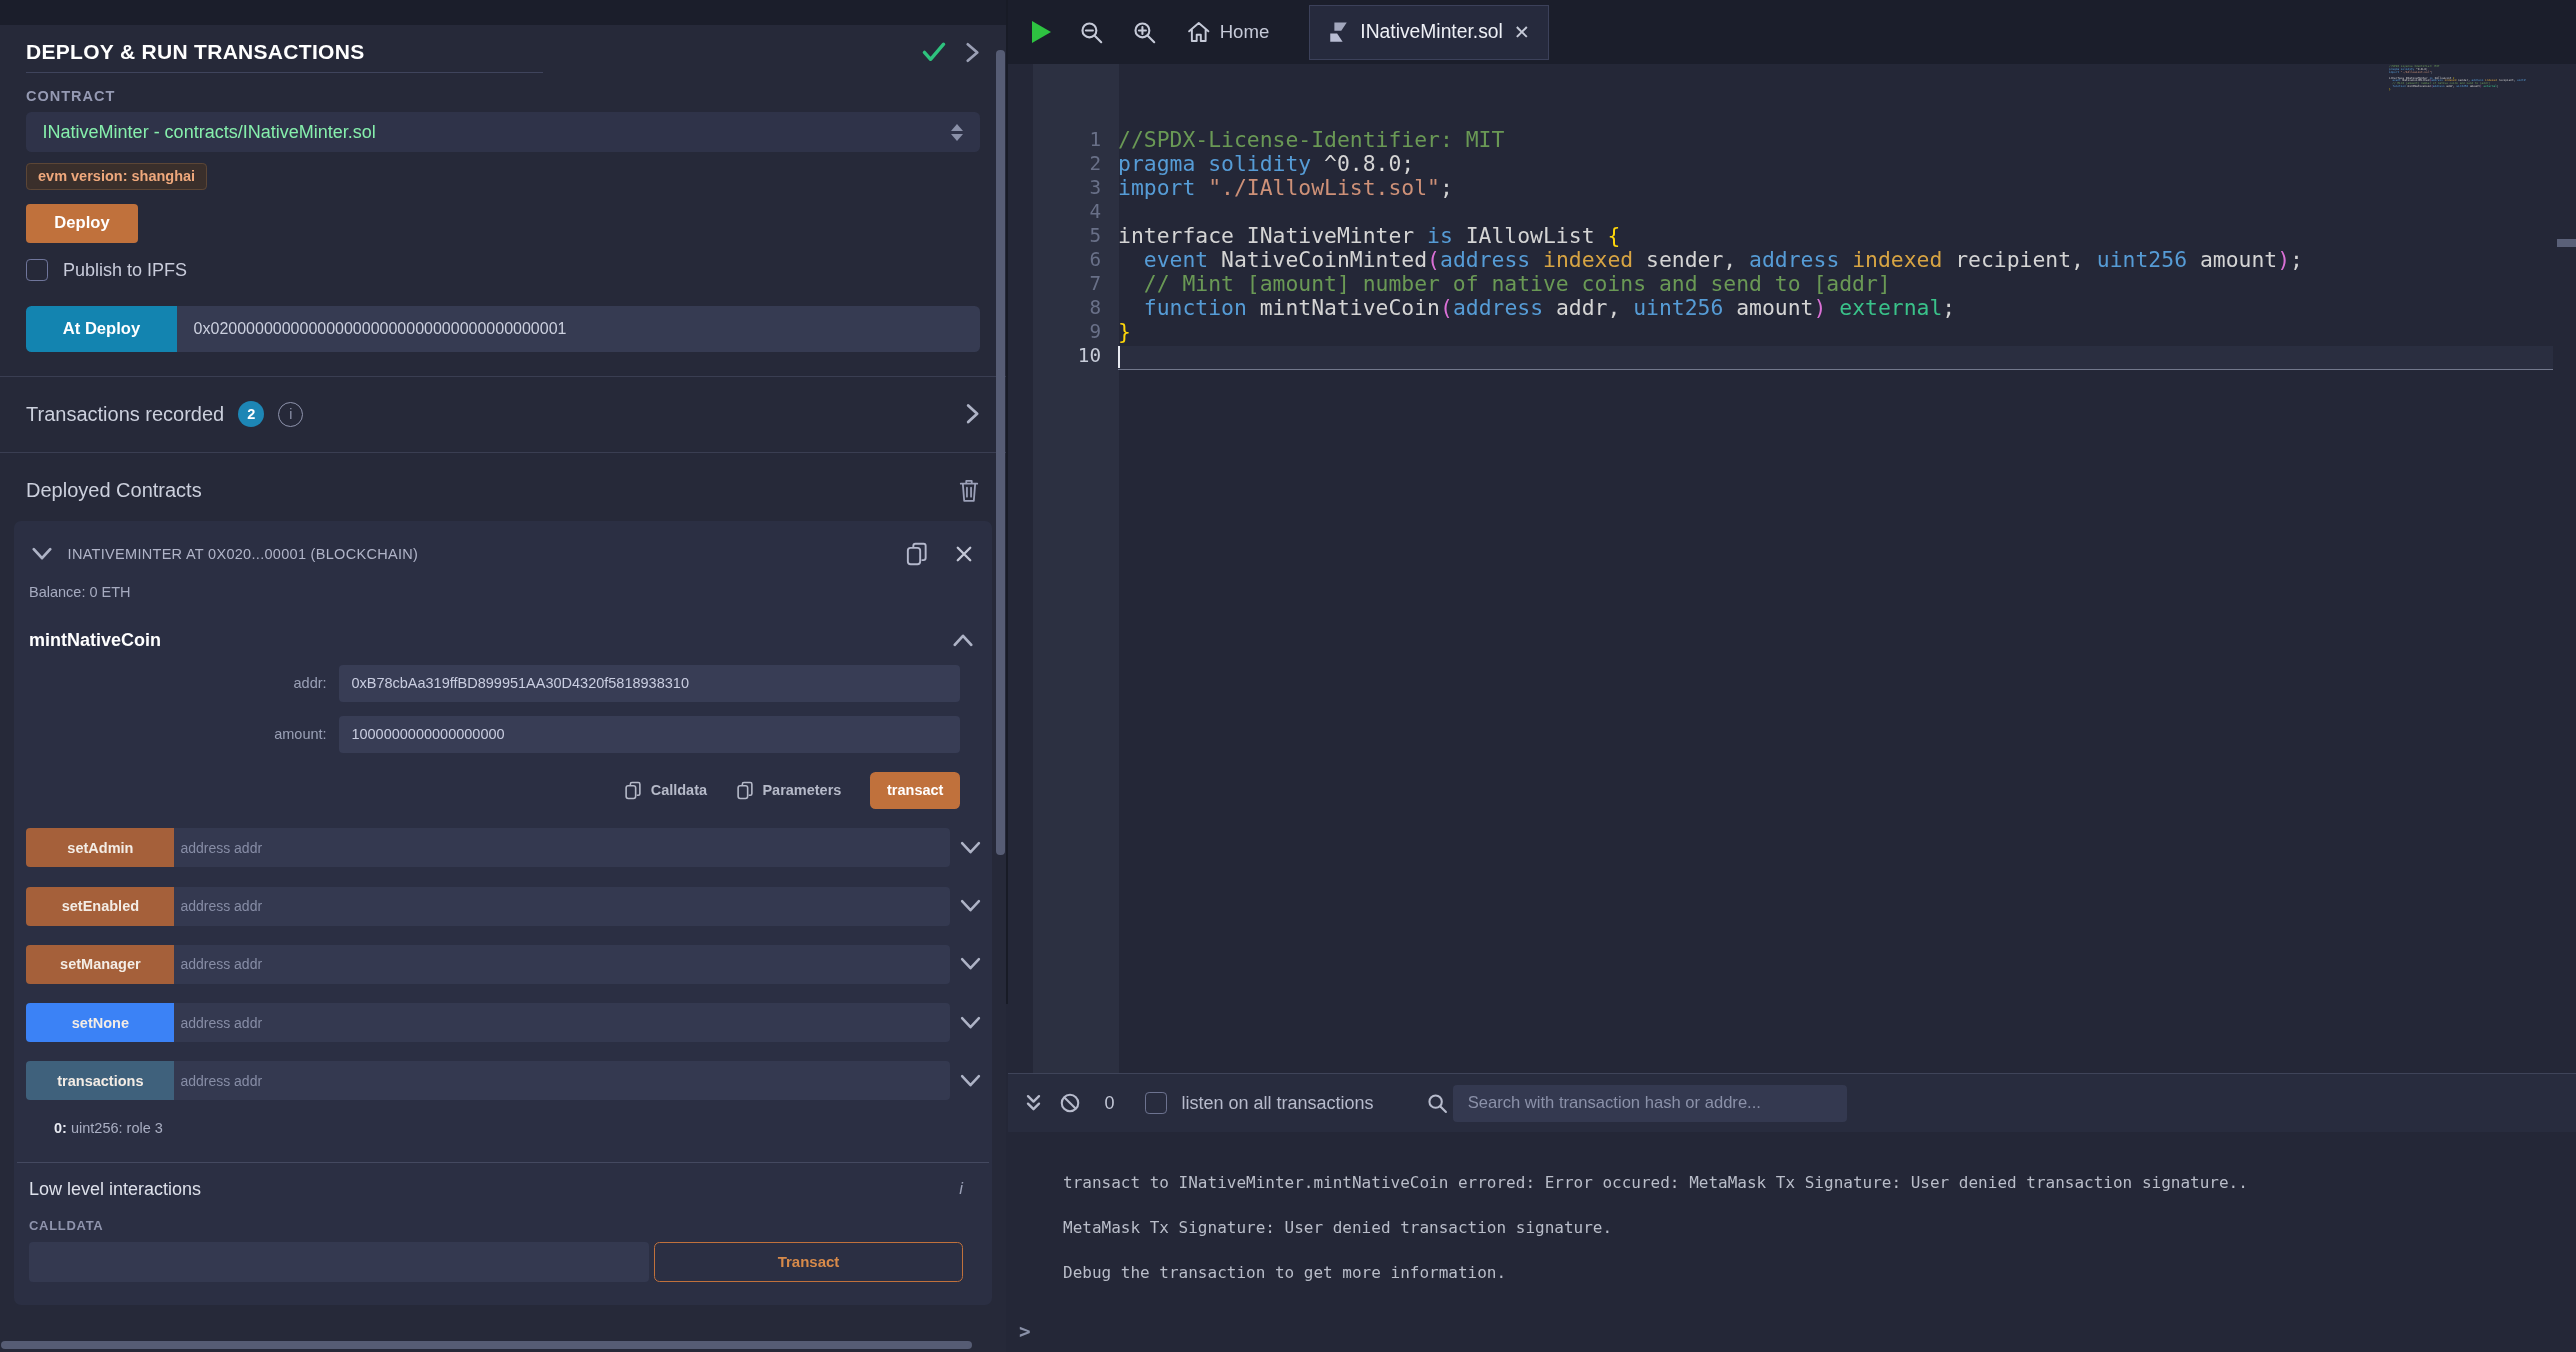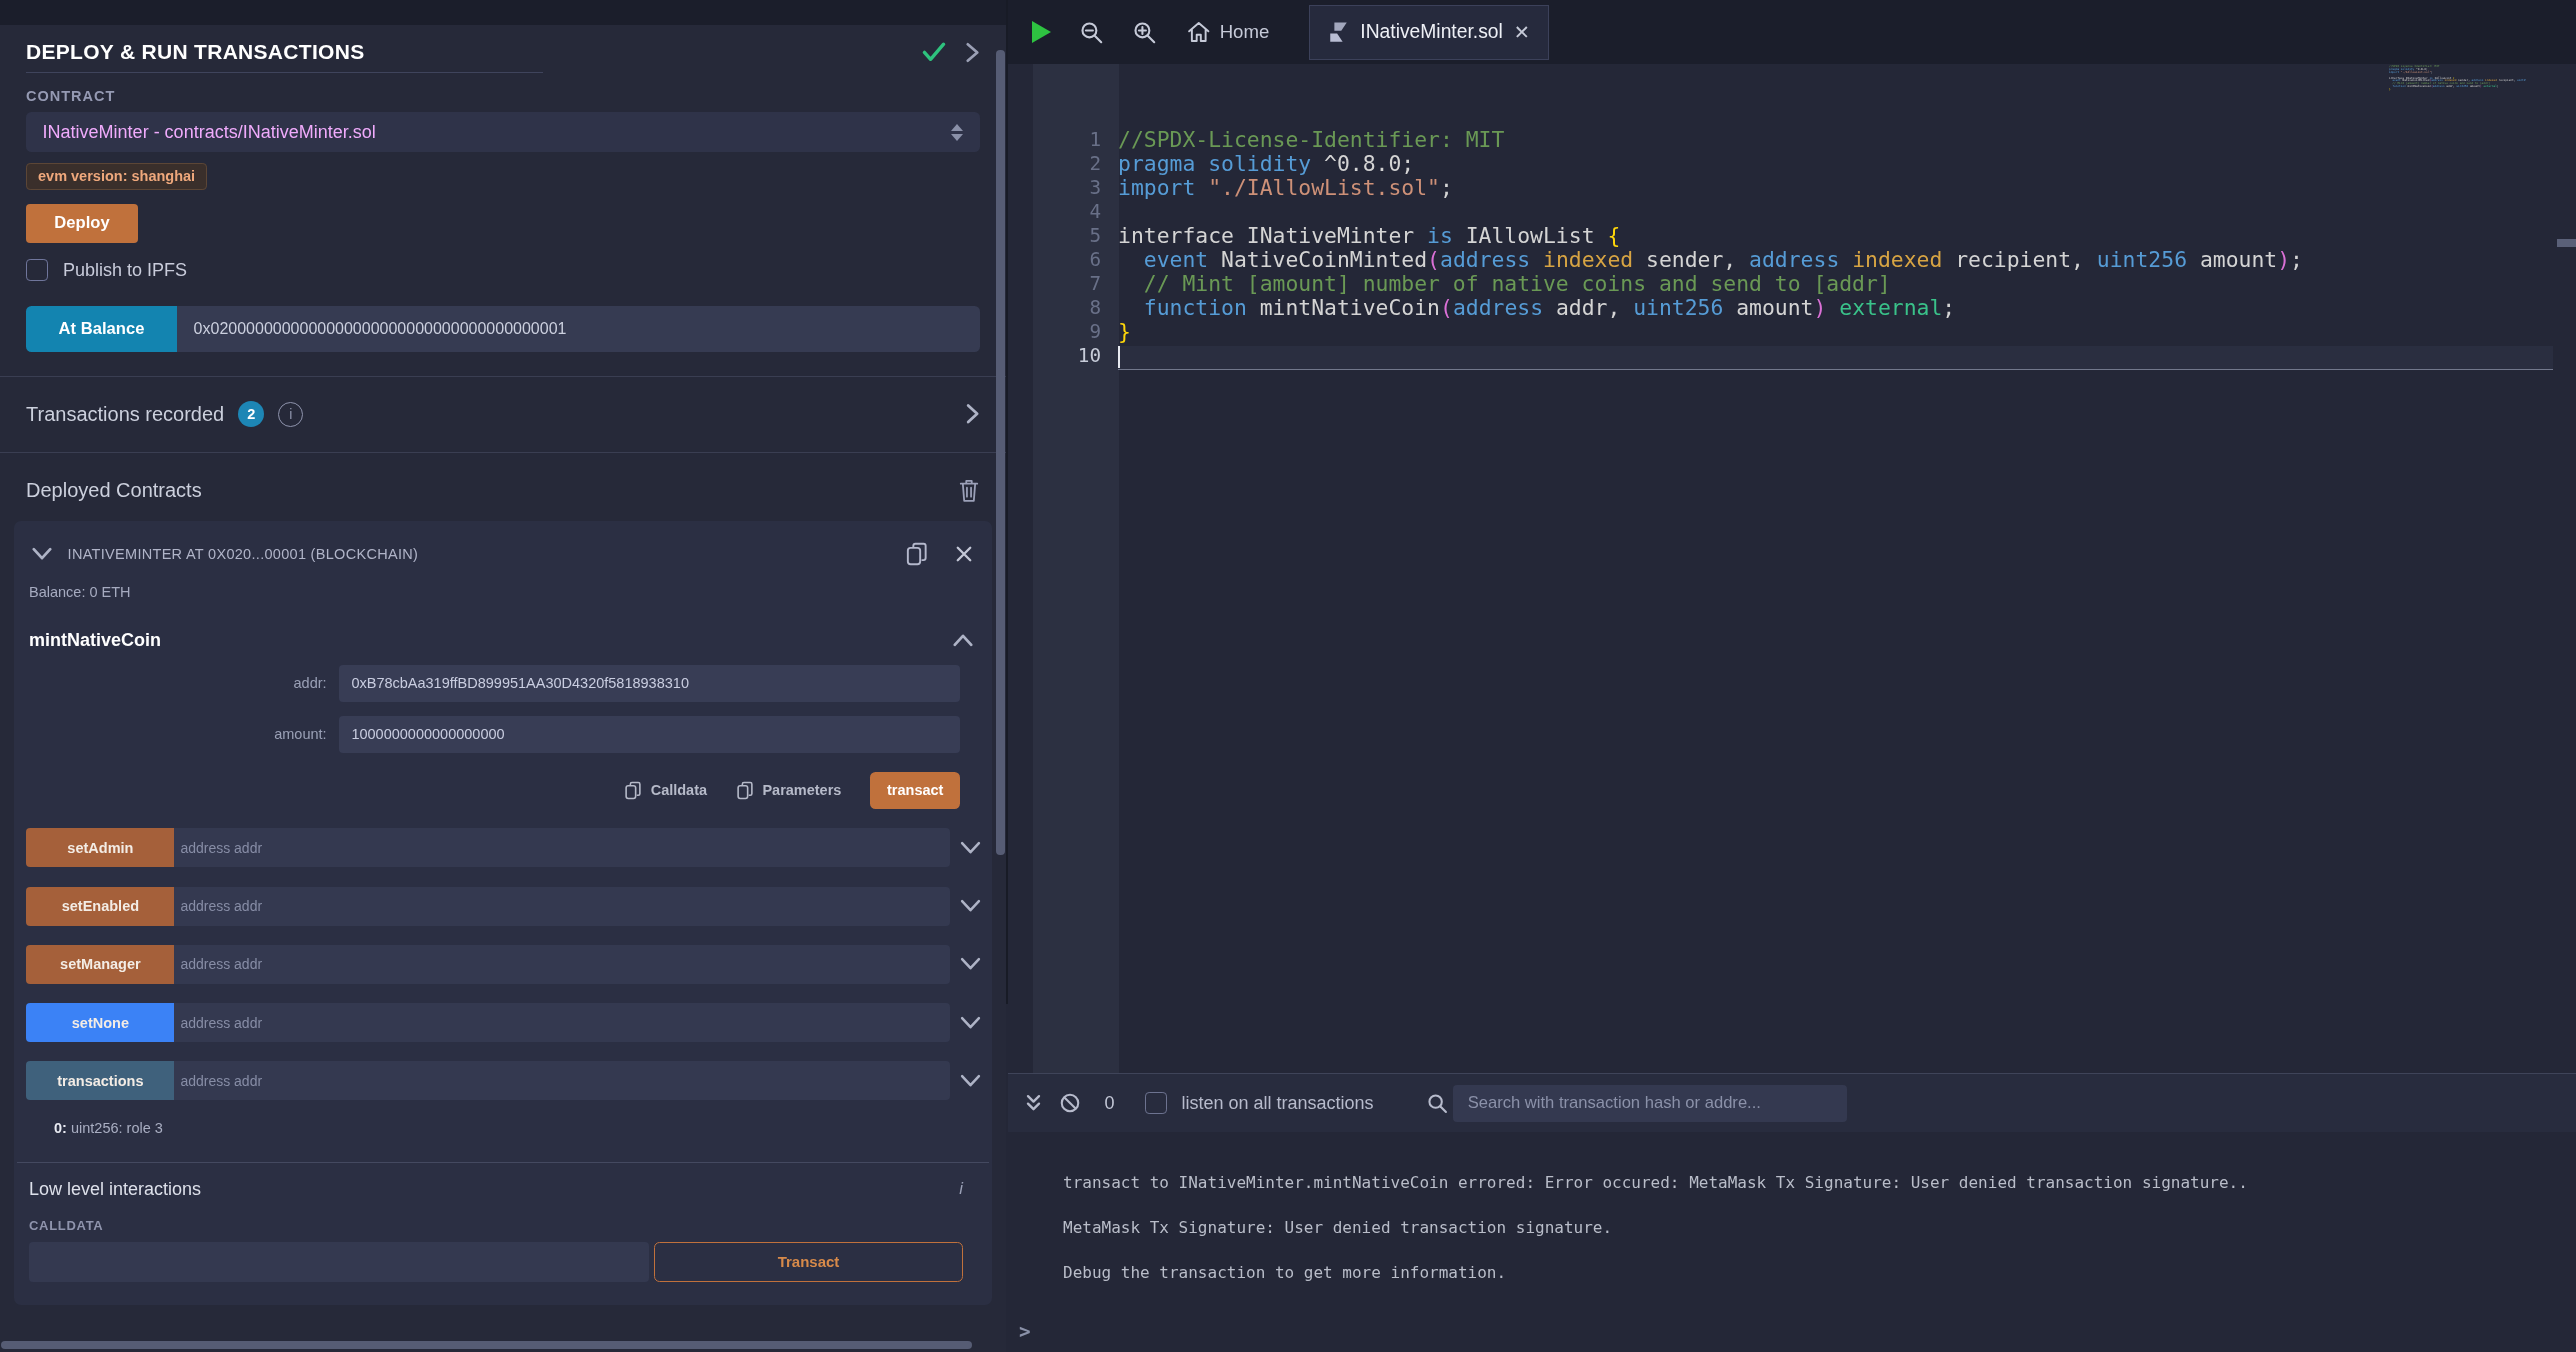--- a/index.html
+++ b/index.html
@@ -9,21 +9,21 @@
 
   
   .left-panel { position:absolute; left:0; top:0; width:1006px; height:1352px; background:#262939; overflow:hidden; }
   .panel-topstrip { height:25px; background:#1b1e2b; }
   .panel-header { display:flex; align-items:center; margin:11px 26px 0 26px; height:32px; }
   .panel-title { font-size:21px; font-weight:bold; color:#ffffff; letter-spacing:0.3px; }
   .panel-header .hicons { margin-left:auto; display:flex; align-items:center; gap:18px; }
   .header-underline { width:517px; border-bottom:1.4px solid #3f445c; margin:4.1px 0 0 26px; }
   .section-label { margin:15px 26px 0 26px; font-size:14.5px; font-weight:bold; color:#959ab3; letter-spacing:1px; }
   .contract-select { display:flex; align-items:center; margin:8.3px 26px 0 26px; height:40px; background:#2f3349; border-radius:5.5px; padding:0 16.6px; cursor:pointer; }
-  .contract-select .sel-text { font-size:18px; color:#f0abfc; }
+  .contract-select .sel-text { font-size:18px; color:#86efac; }
   .spinner { margin-left:auto; display:flex; flex-direction:column; gap:3.5px; }
   .spinner i { width:0; height:0; border-left:6.2px solid transparent; border-right:6.2px solid transparent; }
   .spinner .up { border-bottom:7.6px solid #8a90a8; }
   .spinner .dn { border-top:7.6px solid #8a90a8; }
   .evm-badge { display:inline-block; margin:11px 0 0 26px; padding:4.1px 11px; background:#3a2f2b; border:1.4px solid #5c4636; border-radius:4.1px; font-size:14.5px; font-weight:bold; color:#efa87c; }
   .deploy-btn { display:block; margin:14px 0 0 26px; width:112px; height:39px; background:#c0713c; border:none; border-radius:4px; font-family:inherit; font-size:16.6px; font-weight:600; color:#ffffff; cursor:pointer; }
   .publish-row { display:flex; align-items:center; gap:15px; margin:16.6px 0 0 26px; }
   .checkbox { width:22px; height:22px; border:1.4px solid #70769c; border-radius:4.1px; background:transparent; cursor:pointer; flex:0 0 auto; }
   .publish-row span { font-size:18px; color:#c9ccdb; }
   .ataddr-row { display:flex; margin:25px 26px 0 26px; height:46px; }
@@ -147,21 +147,21 @@
     <span class="evm-badge">evm version: shanghai</span>
 
     <button class="deploy-btn">Deploy</button>
 
     <div class="publish-row">
       <div class="checkbox"></div>
       <span>Publish to IPFS</span>
     </div>
 
     <div class="ataddr-row">
-      <button class="ataddr-btn">At Balance</button>
+      <button class="ataddr-btn">At Deploy</button>
       <input class="ataddr-input" value="0x0200000000000000000000000000000000000001" style="">
     </div>
 
     <div class="panel-divider"></div>
 
     <div class="txrec-row">
       <span class="lbl">Transactions recorded</span>
       <span class="count-badge">2</span>
       <span class="info-circle">i</span>
       <svg class="icon chev" width="14" height="23.5" viewBox="0 0 20 34">

